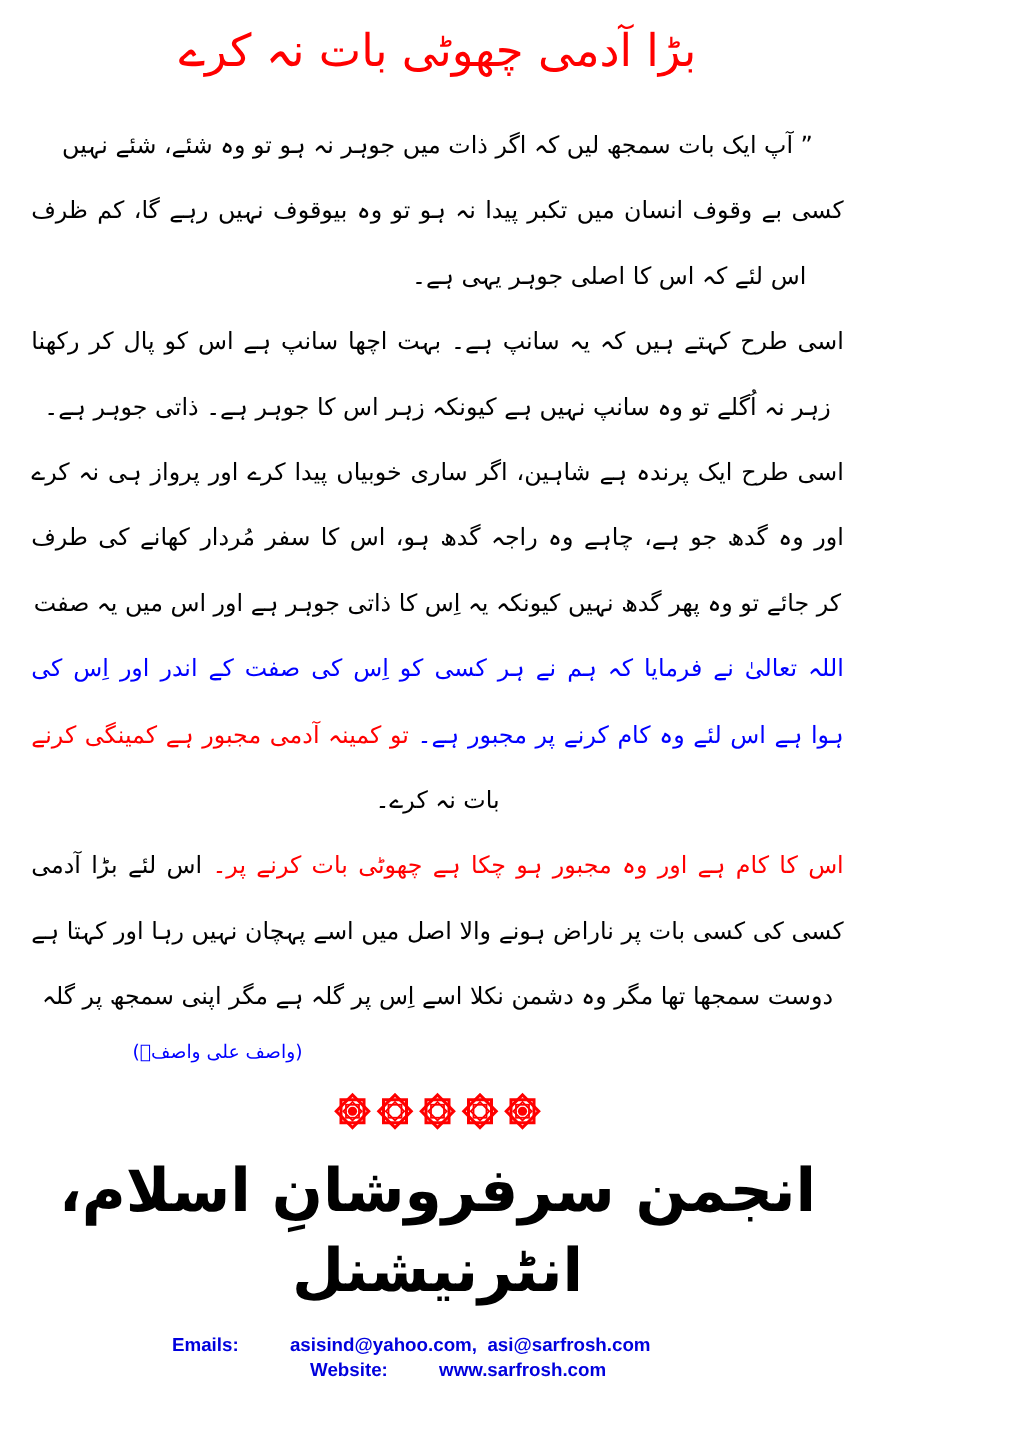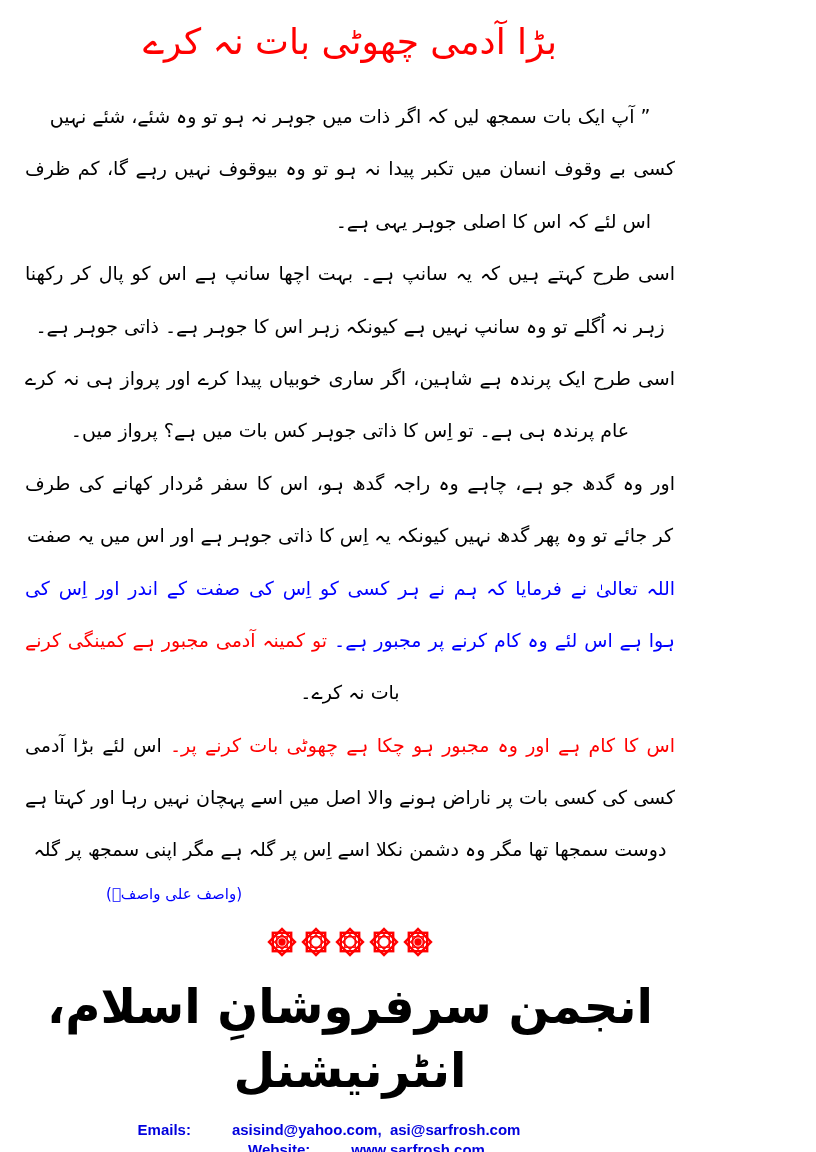--- a/index.html
+++ b/index.html
@@ -24,21 +24,21 @@
   .line{
     font-size:19px;
     line-height:52.4px;
     height:52.4px;
     overflow:hidden;
     white-space:normal;
   }
   .l-justify{text-align:justify;text-align-last:justify;}
   .l-center{text-align:center;text-align-last:center;}
   .l-right{text-align:right;text-align-last:right;}
-  .inset-r{padding-left:0;margin-left:0;margin-right:24px;}
+  .inset-r{padding-left:0;margin-left:0;margin-right:30px;}
   .c-blue{color:var(--blue,#00f);}
   .c-red{color:var(--red,#f00);}
   .c-black{color:var(--black,#000);}
   .attribution-row{
     margin-top:6px;
     padding-left:106px;
     text-align:left;
   }
   .attribution{
     display:inline-block;
@@ -78,21 +78,20 @@
 
   <h1 class="title">بڑا آدمی چھوٹی بات نہ کرے</h1>
 
   <div class="body-text">
     <div class="line l-center">” آپ ایک بات سمجھ لیں کہ اگر ذات میں جوہر نہ ہو تو وہ شئے، شئے نہیں رہتی۔</div>
     <div class="line l-justify">کسی بے وقوف انسان میں تکبر پیدا نہ ہو تو وہ بیوقوف نہیں رہے گا، کم ظرف آدمی ضرور تکبر کرے گا۔</div>
     <div class="line l-right inset-r">اس لئے کہ اس کا اصلی جوہر یہی ہے۔</div>
     <div class="line l-justify">اسی طرح کہتے ہیں کہ یہ سانپ ہے۔ بہت اچھا سانپ ہے اس کو پال کر رکھنا چاہیئے اور سانپ اگر</div>
     <div class="line l-center">زہر نہ اُگلے تو وہ سانپ نہیں ہے کیونکہ زہر اس کا جوہر ہے۔ ذاتی جوہر ہے۔</div>
     <div class="line l-justify">اسی طرح ایک پرندہ ہے شاہین، اگر ساری خوبیاں پیدا کرے اور پرواز ہی نہ کرے تو پھر تو وہ</div>
-    <div class="line l-center">عام پرندہ ہی ہے۔ تو اِس کا ذاتی جوہر کس بات میں ہے؟ پرواز میں۔</div>
     <div class="line l-justify">اور وہ گدھ جو ہے، چاہے وہ راجہ گدھ ہو، اس کا سفر مُردار کھانے کی طرف ہے۔ اگر وہ مُردار گریز</div>
     <div class="line l-center">کر جائے تو وہ پھر گدھ نہیں کیونکہ یہ اِس کا ذاتی جوہر ہے اور اس میں یہ صفت رکھ دی گئی ہے۔</div>
     <div class="line l-justify c-blue">اللہ تعالیٰ نے فرمایا کہ ہم نے ہر کسی کو اِس کی صفت کے اندر اور اِس کی شکل کے اندر رہن رکھا</div>
     <div class="line l-justify">
       <span class="c-blue">ہوا ہے اس لئے وہ کام کرنے پر مجبور ہے۔ </span>
       <span class="c-red">تو کمینہ آدمی مجبور ہے کمینگی کرنے پہ، یہ اس کا جوہر</span>
     </div>
     <div class="line l-center">بات نہ کرے۔</div>
     <div class="line l-justify">
       <span class="c-red">اس کا کام ہے اور وہ مجبور ہو چکا ہے چھوٹی بات کرنے پر۔ </span>

